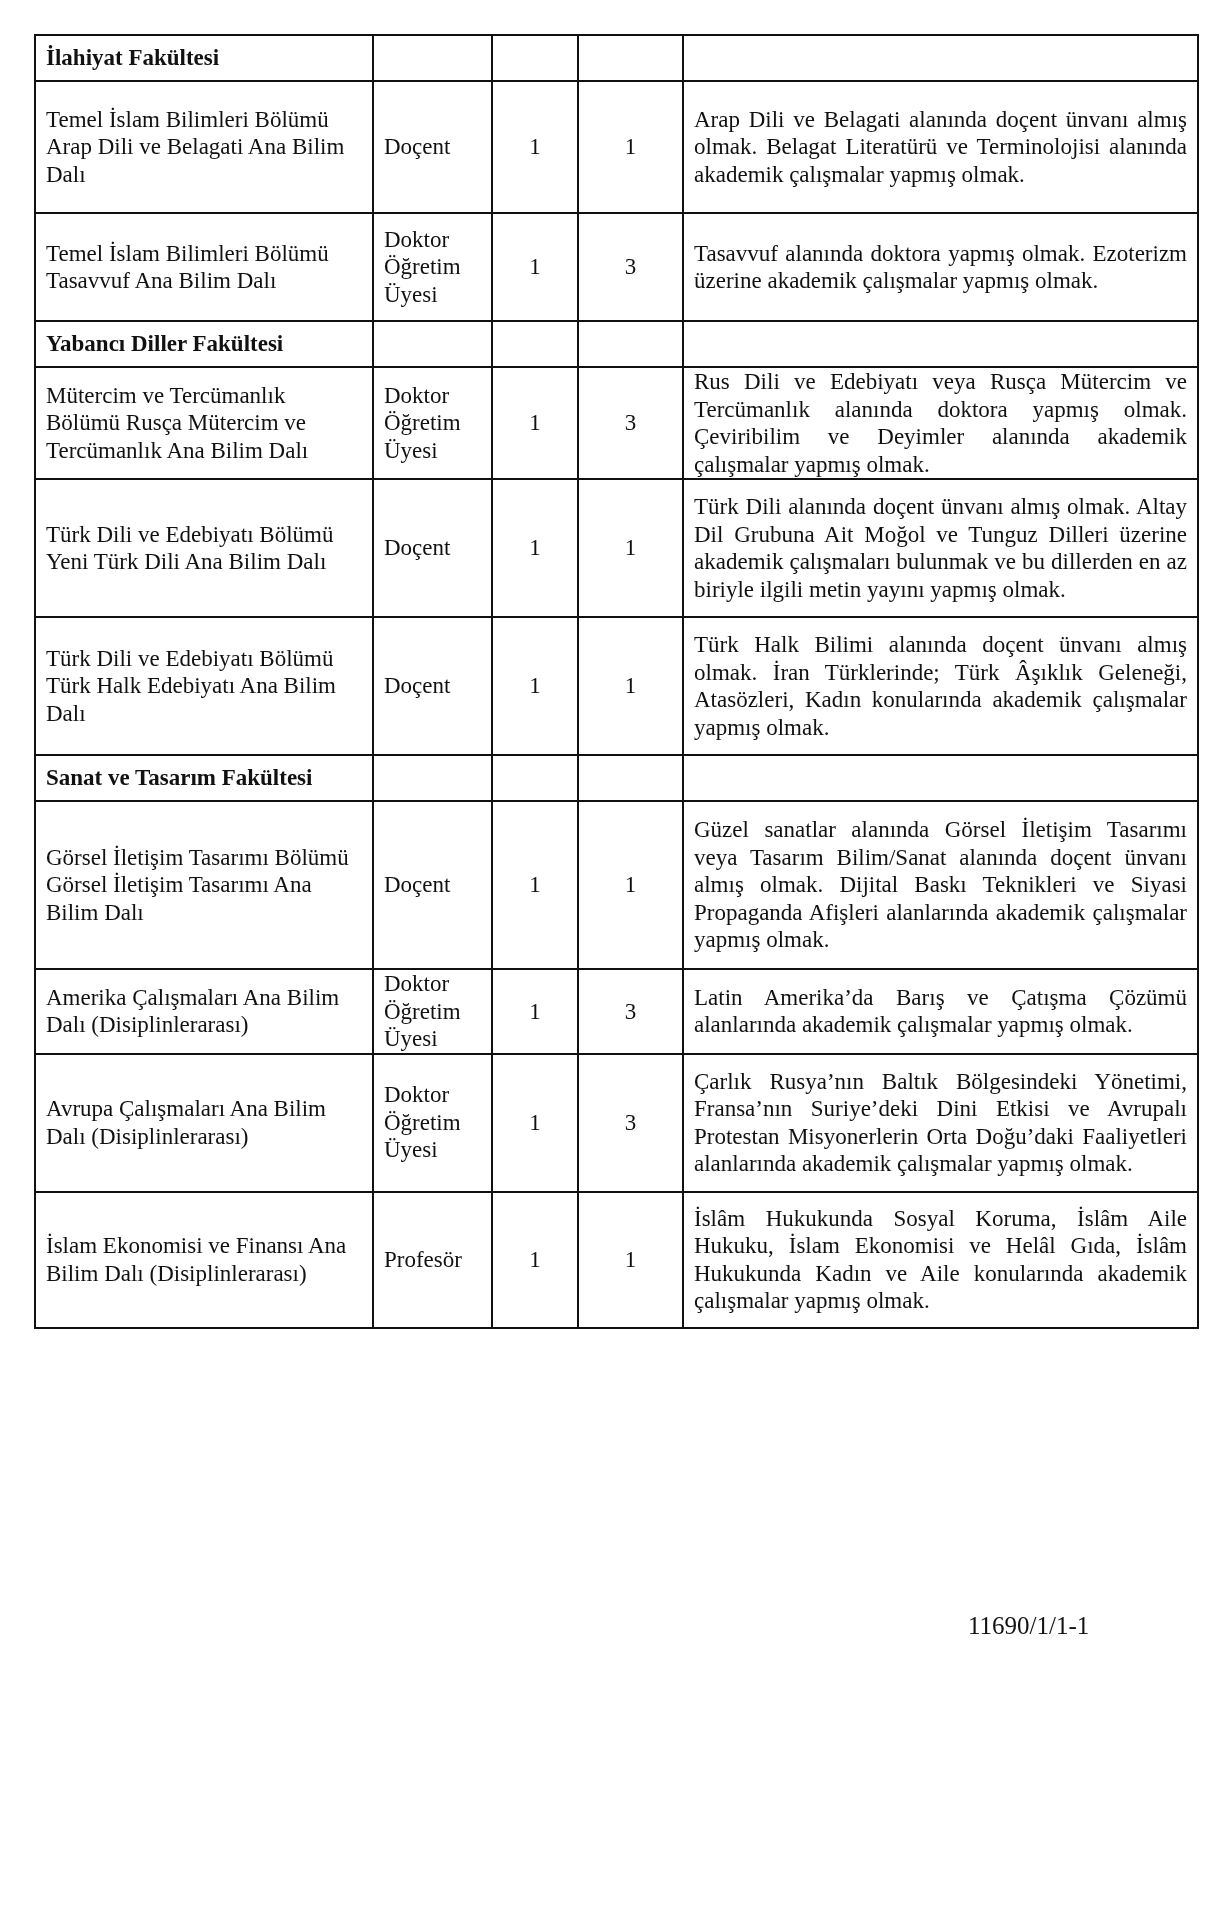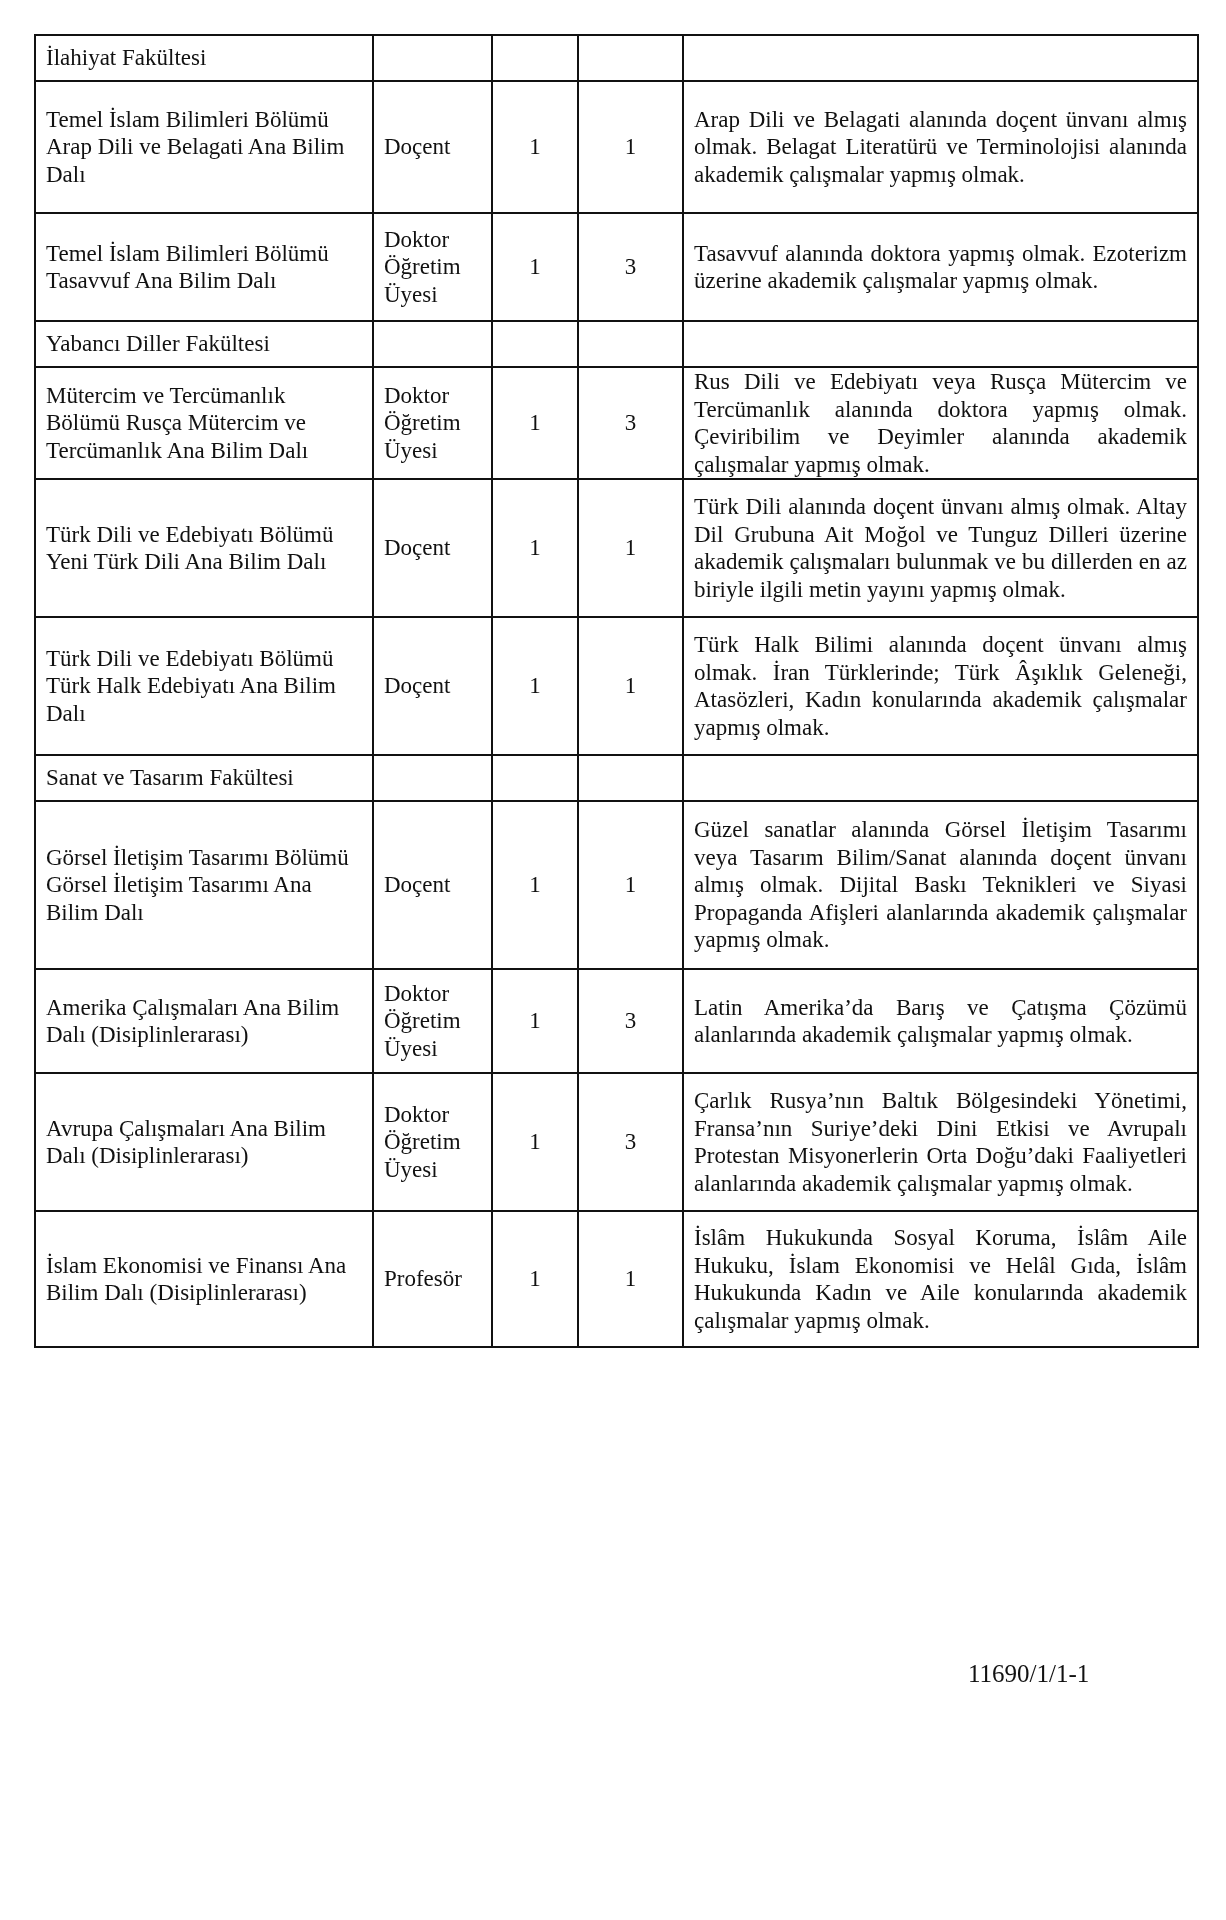--- a/index.html
+++ b/index.html
@@ -6,23 +6,23 @@
   body { width: 1226px; height: 1920px; position: relative; overflow: hidden;
          font-family: "Liberation Serif", "DejaVu Serif", serif; color: #111; }
   .page { position: absolute; left: 34px; top: 34px; width: 1163px; }
   table { border-collapse: collapse; width: 1163px; table-layout: fixed; }
   col.c1 { width: 338px; } col.c2 { width: 119px; } col.c3 { width: 86px; }
   col.c4 { width: 105px; } col.c5 { width: 515px; }
   td { border: 2px solid #111; padding: 0 10px; font-size: 23px; line-height: 27.5px;
        vertical-align: middle; }
   td.num { text-align: center; }
   td.desc { text-align: justify; text-align-last: left; }
-  tr.hdr td { font-weight: normal; height: 44px; }
+  tr.hdr td { font-weight: bold; height: 44px; }
   tr.row td { }
-  .footer { position: absolute; top: 1612px; left: 968px; font-size: 25px; margin-top: 48px; }
+  .footer { position: absolute; top: 1612px; left: 968px; font-size: 25px; }
 </style>
 </head>
 <body>
 
 <div class="page">
   <table>
     <colgroup>
         <col class="c1">
         <col class="c2">
         <col class="c3">
@@ -91,21 +91,21 @@
           <td></td>
       </tr>
       <tr class="row" style="height:168px">
         <td>Görsel İletişim Tasarımı Bölümü Görsel İletişim Tasarımı Ana Bilim Dalı</td>
         <td>Doçent</td>
         <td class="num">1</td>
         <td class="num">1</td>
         <td class="desc">Güzel sanatlar alanında Görsel İletişim Tasarımı veya Tasarım Bilim/Sanat alanında doçent ünvanı almış olmak. Dijital Baskı Teknikleri ve Siyasi Propaganda Afişleri alanlarında akademik çalışmalar yapmış olmak.</td>
       </tr>
 
-      <tr class="row" style="height:104px">
+      <tr class="row" style="height:84px">
         <td>Amerika Çalışmaları Ana Bilim Dalı (Disiplinlerarası)</td>
         <td>Doktor Öğretim Üyesi</td>
         <td class="num">1</td>
         <td class="num">3</td>
         <td class="desc">Latin Amerika’da Barış ve Çatışma Çözümü alanlarında akademik çalışmalar yapmış olmak.</td>
       </tr>
       <tr class="row" style="height:138px">
         <td>Avrupa Çalışmaları Ana Bilim Dalı (Disiplinlerarası)</td>
         <td>Doktor Öğretim Üyesi</td>
         <td class="num">1</td>

